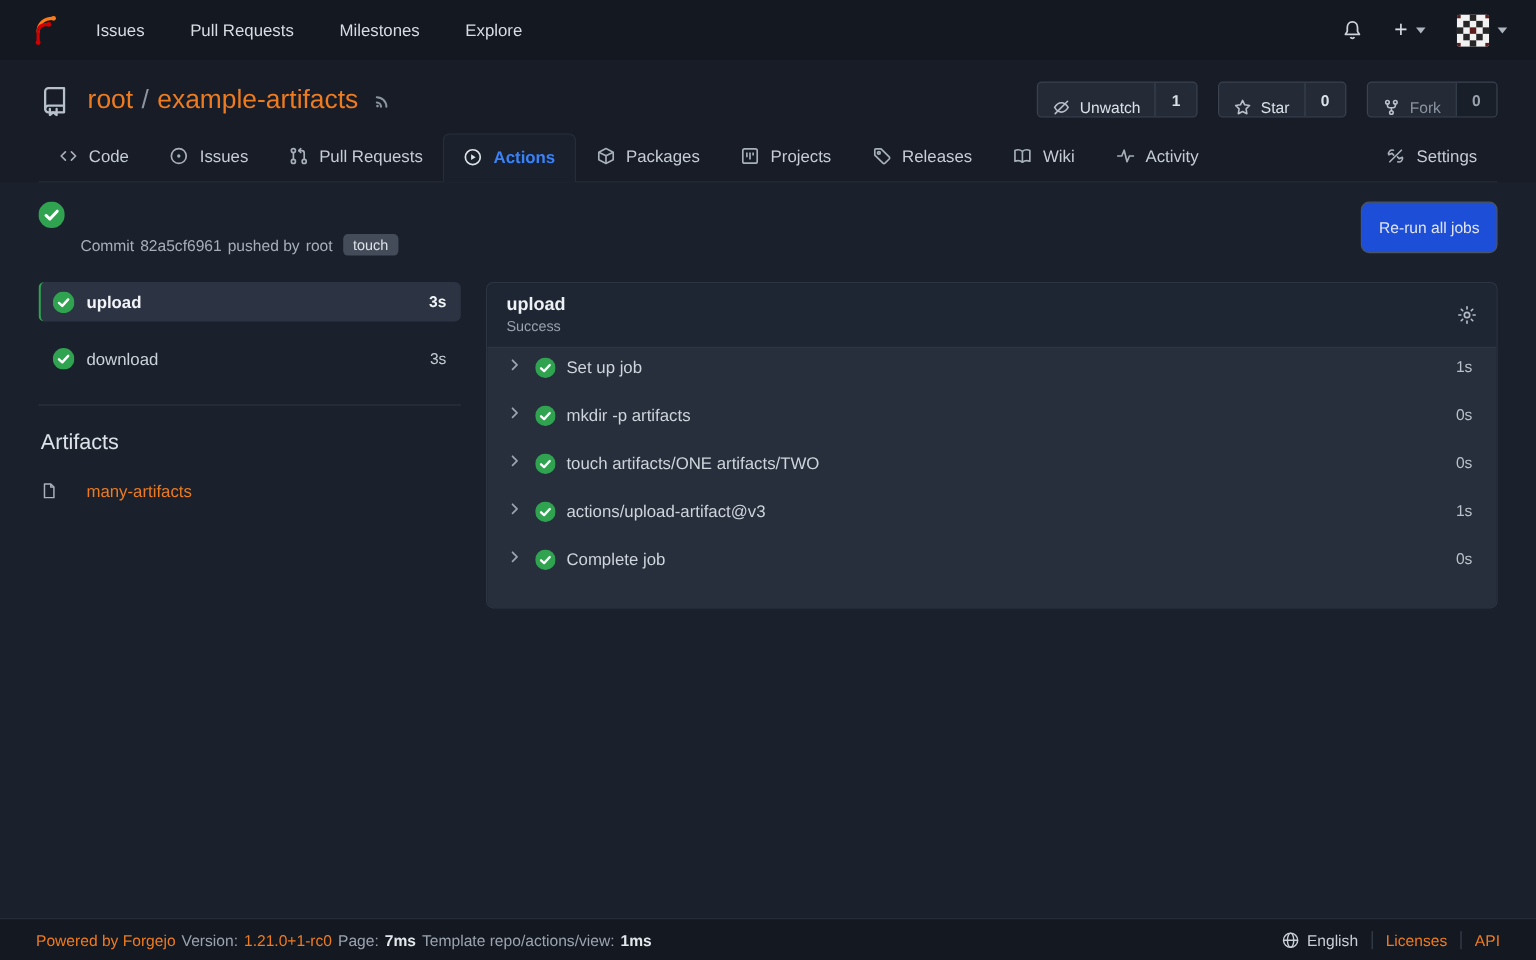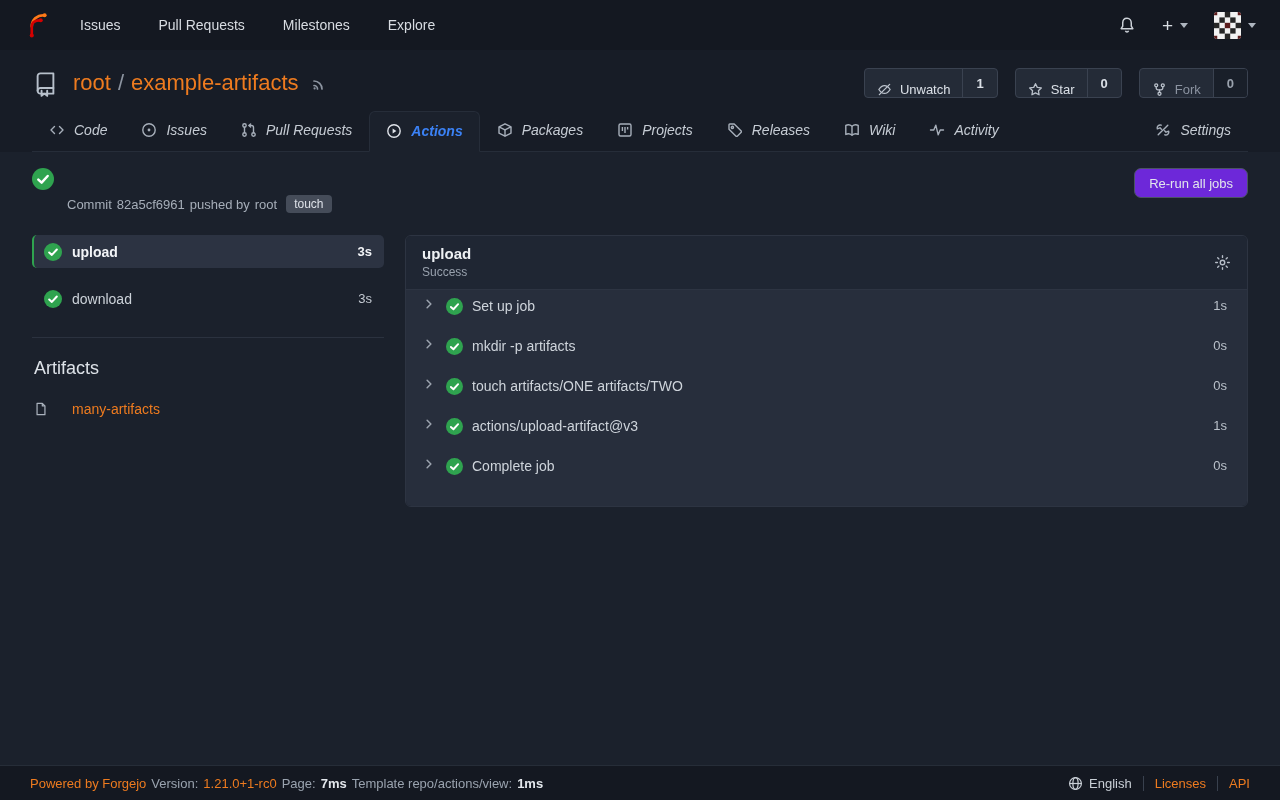--- a/index.html
+++ b/index.html
@@ -37,39 +37,39 @@
   .rss-icon { color:#8d95a1; margin-left:12px; cursor:pointer; }
   .repo-buttons { margin-left:auto; display:flex; gap:17px; }
   .btn-group { display:flex; height:30px; border:1px solid #3a4250; border-radius:4px; overflow:hidden; background:#242b37; font-size:13px; color:#dbe0e7; }
   .btn-main { display:flex; align-items:flex-end; gap:8px; padding:0 12px; cursor:pointer;margin-top:16px; }
   .btn-count { display:flex; align-items:center; padding:0 13px; border-left:1px solid #3a4250; font-weight:700; cursor:pointer; }
   .btn-group.disabled .btn-main { color:#8b93a0; cursor:default; }
   .btn-group.disabled .btn-count { background:#191f29; color:#9aa2ad; }
   .btn-icon { color:#b9c0ca; }
 
   
-  .tabbar { display:flex; align-items:flex-end; margin-top:12px; border-bottom:1px solid #262d39; padding:0;font-style:italic; }
+  .tabbar { display:flex; align-items:flex-end; margin-top:12px; border-bottom:1px solid #262d39; padding:0; }
   .tab { display:flex; align-items:center; gap:9px; padding:11px 16px 12px; color:#c6ccd4; font-size:14px; cursor:pointer; border:1px solid transparent; }
   .tab .tab-icon { color:#a7afba; }
   .tab.active {
     background:#1b212c; border:1px solid #262d39; border-bottom-color:#1b212c;
     border-radius:6px 6px 0 0; margin-bottom:-1px; color:#3b82f6; font-weight:700;
   }
   .tab.active .tab-icon { color:#dfe3e9; }
   .tab-settings { margin-left:auto; }
 
   
   .main { padding:16px 32px; }
   .run-header { display:flex; justify-content:space-between; align-items:flex-start; }
   .run-head-left {}
   .run-title-row { display:flex; align-items:center; gap:13px; }
   .run-title { font-size:19px; font-weight:700; color:#e9ecf1; }
   .run-sub { margin:5px 0 0 35px; font-size:13px; color:#a6aeb9; display:flex; align-items:center; gap:5px; }
   .branch-badge { background:#454c59; color:#dde1e8; font-size:12px; padding:2px 8px; border-radius:4px; margin-left:4px; }
-  .rerun-btn { height:30px; padding:0 14px; background:#6d28d9; border:1px solid #4b5464; border-radius:7px; color:#e2e6ec; font-size:13px; display:flex; align-items:center; cursor:pointer; }
+  .rerun-btn { height:43px; padding:0 14px; background:#1d4ed8; border:1px solid #4b5464; border-radius:7px; color:#e2e6ec; font-size:13px; display:flex; align-items:center; cursor:pointer; }
 
   .columns { display:flex; gap:21px; margin-top:22px; align-items:flex-start; }
 
   
   .left-col { width:352px; flex:none; }
   .job-row { display:flex; align-items:center; height:33px; padding:0 12px 0 10px; border-radius:5px; border-left:2px solid transparent; cursor:pointer; margin-bottom:14px; }
   .job-row.selected { background:#2c3342; border-left-color:#2fa34f; }
   .job-name { margin-left:10px; color:#ccd2d9; font-size:14px; }
   .job-row.selected .job-name { color:#f2f4f7; font-weight:700; }
   .job-duration { margin-left:auto; font-size:13px; color:#c4cad2; }

